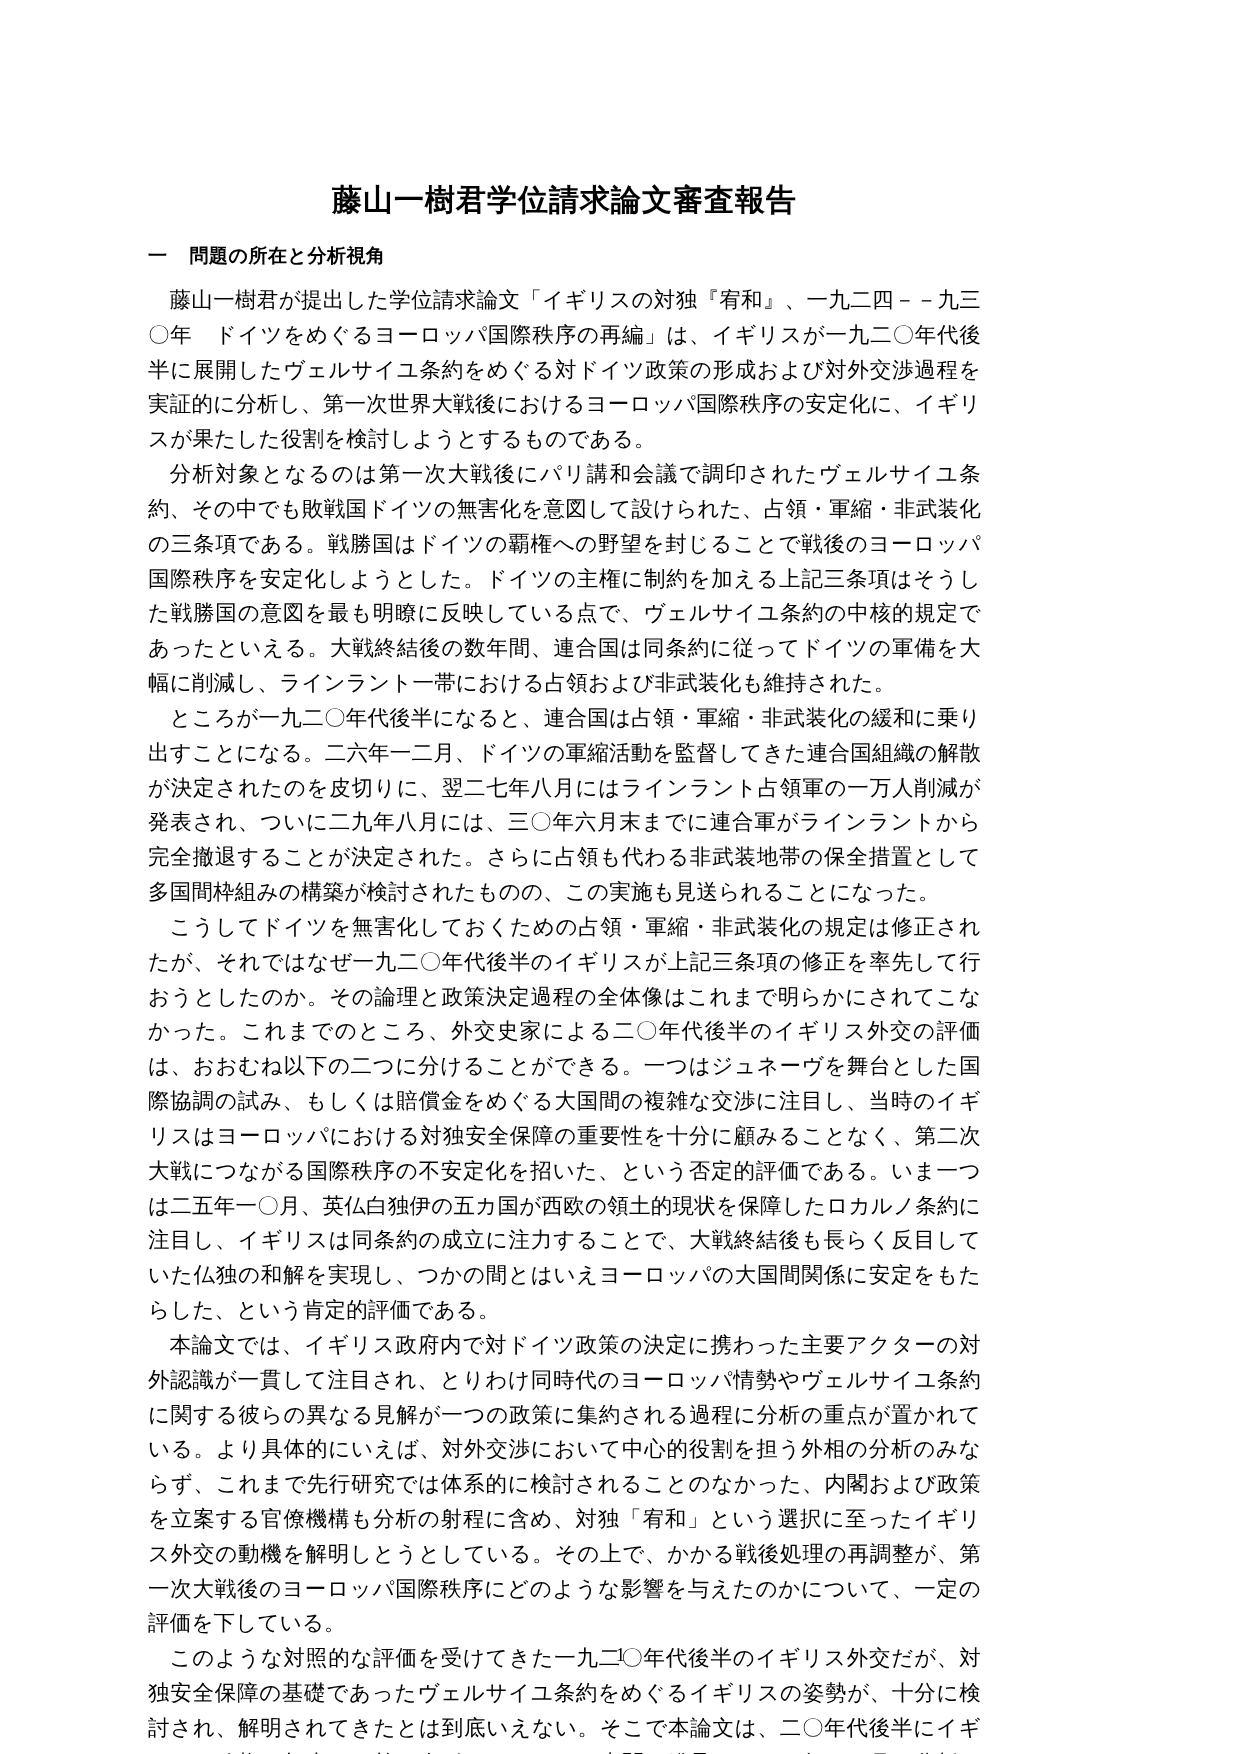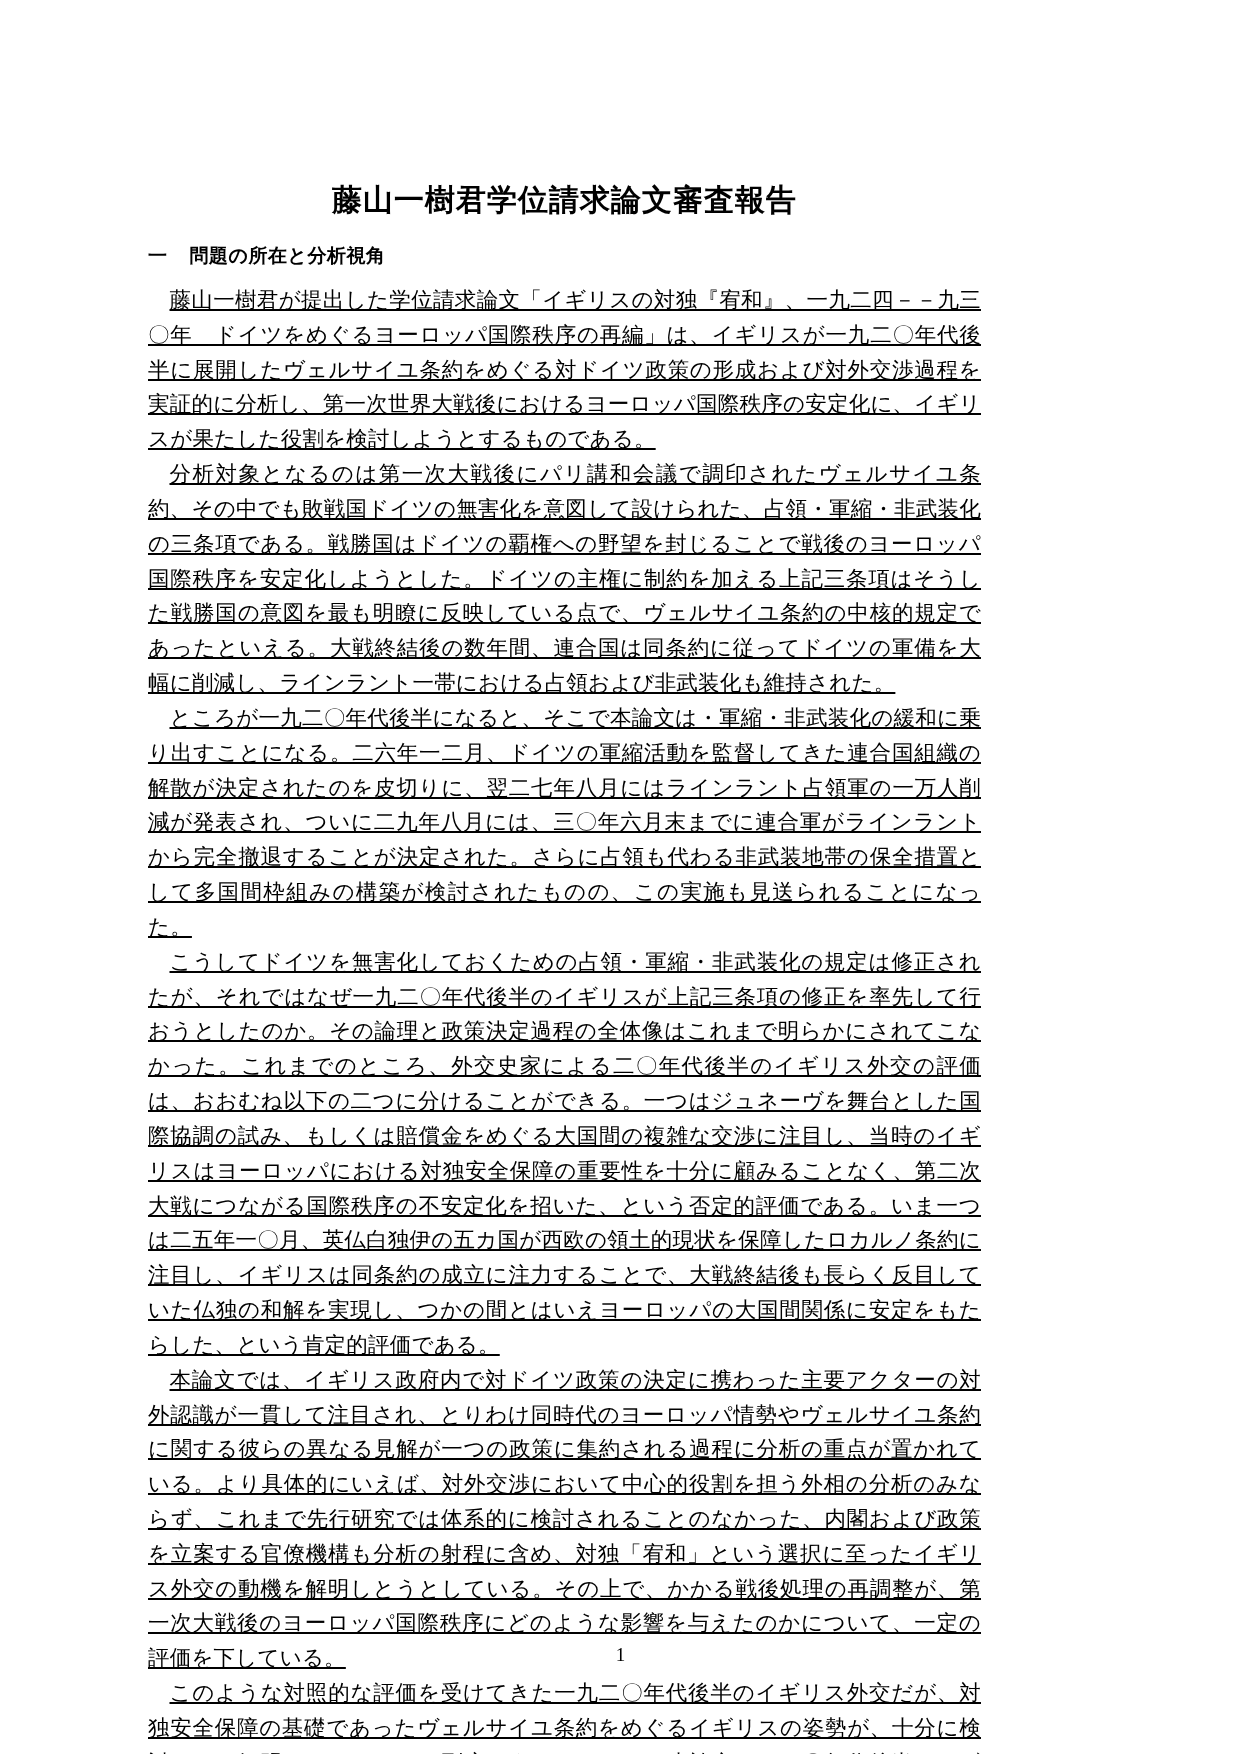--- a/index.html
+++ b/index.html
@@ -42,21 +42,20 @@
     margin-right: 22px;
   }
   .body-par {
     font-size: 21.5px;
     line-height: 1.62;
     text-align: justify;
     text-justify: inter-ideograph;
     margin: 0;
     text-indent: 1em;
     letter-spacing: 0.2px;
-    text-decoration: underline;
   }
   .page-number {
     position: absolute;
     bottom: 88px;
     left: 0;
     width: 1241px;
     text-align: center;
     font-size: 19px;
   }
 </style>
@@ -66,20 +65,20 @@
 <div class="page">
 
   <h1 class="doc-title">藤山一樹君学位請求論文審査報告</h1>
 
   <h2 class="section-heading">
     <span class="num">一</span><span>問題の所在と分析視角</span>
   </h2>
 
   <p class="body-par">藤山一樹君が提出した学位請求論文「イギリスの対独『宥和』、一九二四－－九三〇年　ドイツをめぐるヨーロッパ国際秩序の再編」は、イギリスが一九二〇年代後半に展開したヴェルサイユ条約をめぐる対ドイツ政策の形成および対外交渉過程を実証的に分析し、第一次世界大戦後におけるヨーロッパ国際秩序の安定化に、イギリスが果たした役割を検討しようとするものである。</p>
   <p class="body-par">分析対象となるのは第一次大戦後にパリ講和会議で調印されたヴェルサイユ条約、その中でも敗戦国ドイツの無害化を意図して設けられた、占領・軍縮・非武装化の三条項である。戦勝国はドイツの覇権への野望を封じることで戦後のヨーロッパ国際秩序を安定化しようとした。ドイツの主権に制約を加える上記三条項はそうした戦勝国の意図を最も明瞭に反映している点で、ヴェルサイユ条約の中核的規定であったといえる。大戦終結後の数年間、連合国は同条約に従ってドイツの軍備を大幅に削減し、ラインラント一帯における占領および非武装化も維持された。</p>
-  <p class="body-par">ところが一九二〇年代後半になると、そこで本論文は・軍縮・非武装化の緩和に乗り出すことになる。二六年一二月、ドイツの軍縮活動を監督してきた連合国組織の解散が決定されたのを皮切りに、翌二七年八月にはラインラント占領軍の一万人削減が発表され、ついに二九年八月には、三〇年六月末までに連合軍がラインラントから完全撤退することが決定された。さらに占領も代わる非武装地帯の保全措置として多国間枠組みの構築が検討されたものの、この実施も見送られることになった。</p>
+  <p class="body-par">ところが一九二〇年代後半になると、連合国は占領・軍縮・非武装化の緩和に乗り出すことになる。二六年一二月、ドイツの軍縮活動を監督してきた連合国組織の解散が決定されたのを皮切りに、翌二七年八月にはラインラント占領軍の一万人削減が発表され、ついに二九年八月には、三〇年六月末までに連合軍がラインラントから完全撤退することが決定された。さらに占領も代わる非武装地帯の保全措置として多国間枠組みの構築が検討されたものの、この実施も見送られることになった。</p>
   <p class="body-par">こうしてドイツを無害化しておくための占領・軍縮・非武装化の規定は修正されたが、それではなぜ一九二〇年代後半のイギリスが上記三条項の修正を率先して行おうとしたのか。その論理と政策決定過程の全体像はこれまで明らかにされてこなかった。これまでのところ、外交史家による二〇年代後半のイギリス外交の評価は、おおむね以下の二つに分けることができる。一つはジュネーヴを舞台とした国際協調の試み、もしくは賠償金をめぐる大国間の複雑な交渉に注目し、当時のイギリスはヨーロッパにおける対独安全保障の重要性を十分に顧みることなく、第二次大戦につながる国際秩序の不安定化を招いた、という否定的評価である。いま一つは二五年一〇月、英仏白独伊の五カ国が西欧の領土的現状を保障したロカルノ条約に注目し、イギリスは同条約の成立に注力することで、大戦終結後も長らく反目していた仏独の和解を実現し、つかの間とはいえヨーロッパの大国間関係に安定をもたらした、という肯定的評価である。</p>
   <p class="body-par">本論文では、イギリス政府内で対ドイツ政策の決定に携わった主要アクターの対外認識が一貫して注目され、とりわけ同時代のヨーロッパ情勢やヴェルサイユ条約に関する彼らの異なる見解が一つの政策に集約される過程に分析の重点が置かれている。より具体的にいえば、対外交渉において中心的役割を担う外相の分析のみならず、これまで先行研究では体系的に検討されることのなかった、内閣および政策を立案する官僚機構も分析の射程に含め、対独「宥和」という選択に至ったイギリス外交の動機を解明しとうとしている。その上で、かかる戦後処理の再調整が、第一次大戦後のヨーロッパ国際秩序にどのような影響を与えたのかについて、一定の評価を下している。</p>
   <p class="body-par">このような対照的な評価を受けてきた一九二〇年代後半のイギリス外交だが、対独安全保障の基礎であったヴェルサイユ条約をめぐるイギリスの姿勢が、十分に検討され、解明されてきたとは到底いえない。そこで本論文は、二〇年代後半にイギリスで政権を担当した第二次ボールドウィン内閣の発足する二四年一一月を分析の起点とし、オランダ・ハーグで占領および非武装化問題がドイツの要求に沿って一通り処理された、二九年八月末までの時代を対象として、ヴェルサイユ条約の占領・軍縮・非武装化規定をめぐるイギリスの政策決定ならびに対外交渉過程を、包括的にかつ実証的に分析しようとするものである。</p>
 
 </div>
 
 <div class="page-number">1</div>
 
 </body></html>

